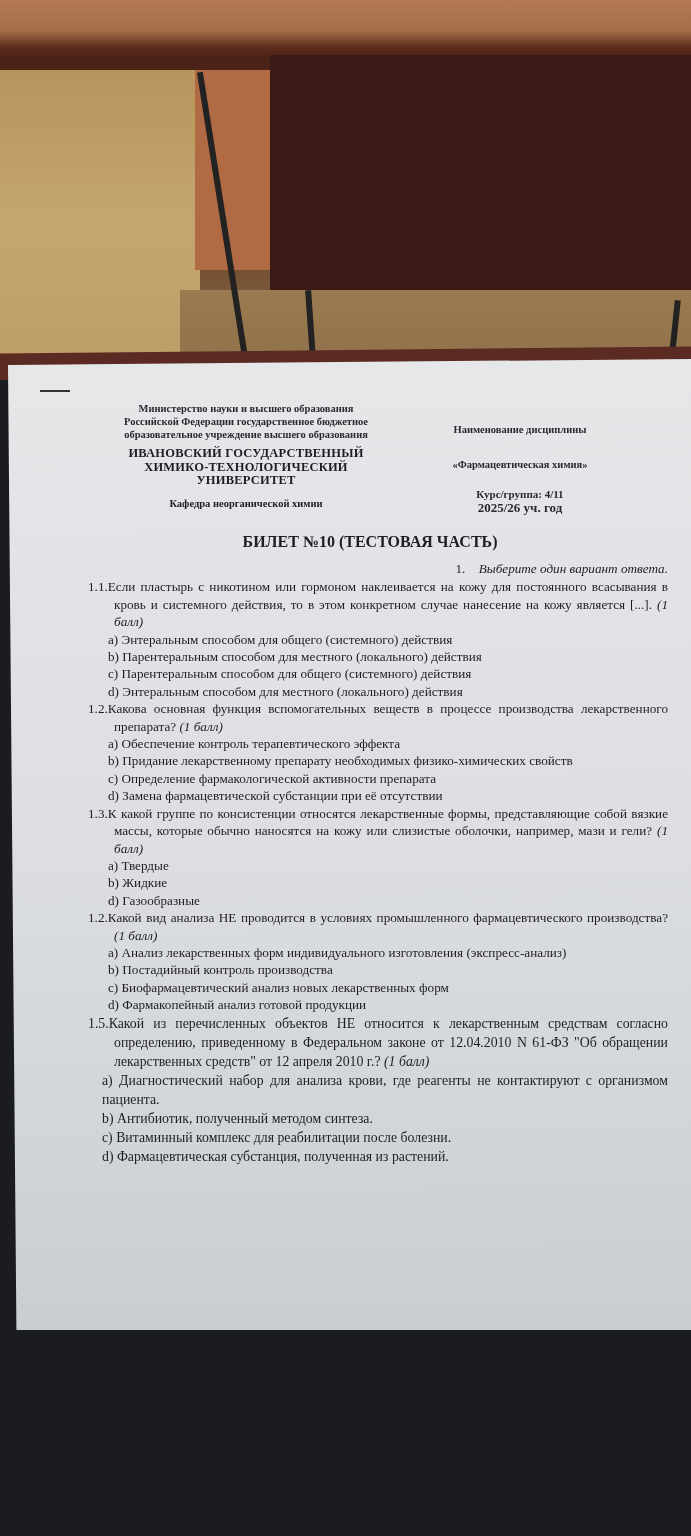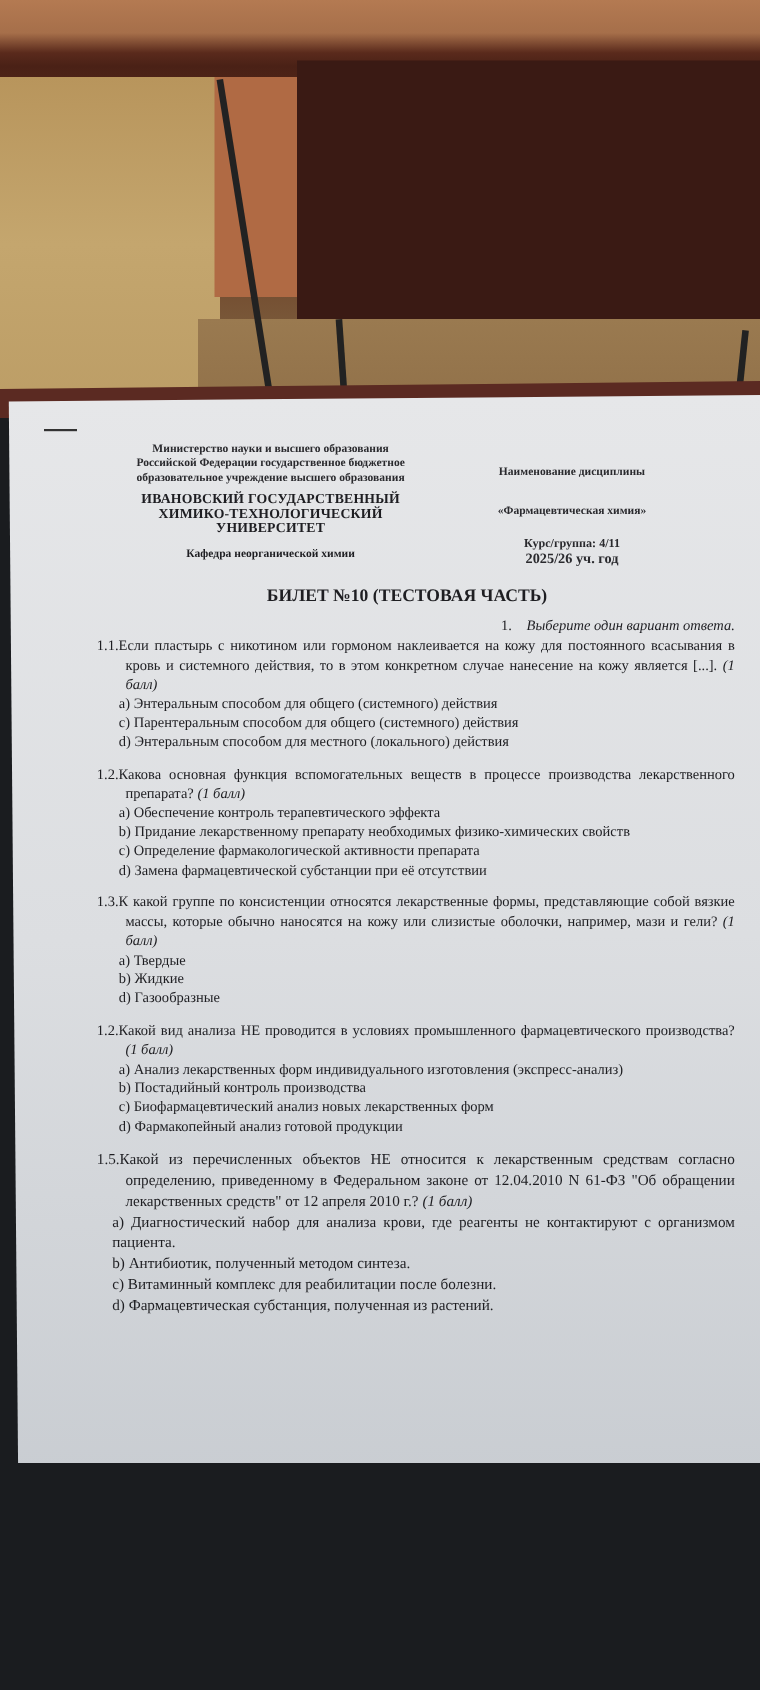--- a/index.html
+++ b/index.html
@@ -59,21 +59,21 @@
   .hdr-right .disc-title { margin-top: 2px; }
   .hdr-right .disc-name { margin-top: 24px; }
   .hdr-right .course { margin-top: 18px; font-size: 11px; }
   .hdr-right .year { font-size: 13px; }
 
   .ticket-title { position: absolute; left: 80px; top: 533px; width: 580px; text-align: center; font-weight: bold; font-size: 16px; }
 
   .body-text { position: absolute; left: 88px; top: 560px; width: 580px; font-size: 13.2px; line-height: 17.4px; }
   .instr { padding-left: 5px; text-align: right; }
   .instr i { margin-left: 10px; }
-  .q { margin-top: 12px; }
+  .q { margin-top: 0; }
   .q-text { display: block; padding-left: 26px; text-indent: -26px; text-align: justify; }
   .points { font-style: italic; }
   .opt { display: block; padding-left: 20px; }
   .opt.long { padding-left: 20px; text-align: justify; }
   .q5 { font-size: 13.8px; line-height: 19px; }
   .q5 .opt { padding-left: 14px; }
 </style>
 </head>
 <body>
 
@@ -120,20 +120,21 @@
       <span>1.</span>
       <i>Выберите один вариант ответа.</i>
     </div>
 
     <div class="q" style="margin-top:1px;">
       <div class="q-text">
         <span>1.1.</span><span>Если пластырь с никотином или гормоном наклеивается на кожу для постоянного всасывания в кровь и системного действия, то в этом конкретном случае нанесение на кожу является [...].</span>
         <span class="points">(1 балл)</span>
       </div>
       <span class="opt">a) Энтеральным способом для общего (системного) действия</span>
+      <span class="opt">b) Парентеральным способом для местного (локального) действия</span>
       <span class="opt">c) Парентеральным способом для общего (системного) действия</span>
       <span class="opt">d) Энтеральным способом для местного (локального) действия</span>
     </div>
 
     <div class="q">
       <div class="q-text">
         <span>1.2.</span><span>Какова основная функция вспомогательных веществ в процессе производства лекарственного препарата?</span>
         <span class="points">(1 балл)</span>
       </div>
       <span class="opt">a) Обеспечение контроль терапевтического эффекта</span>

